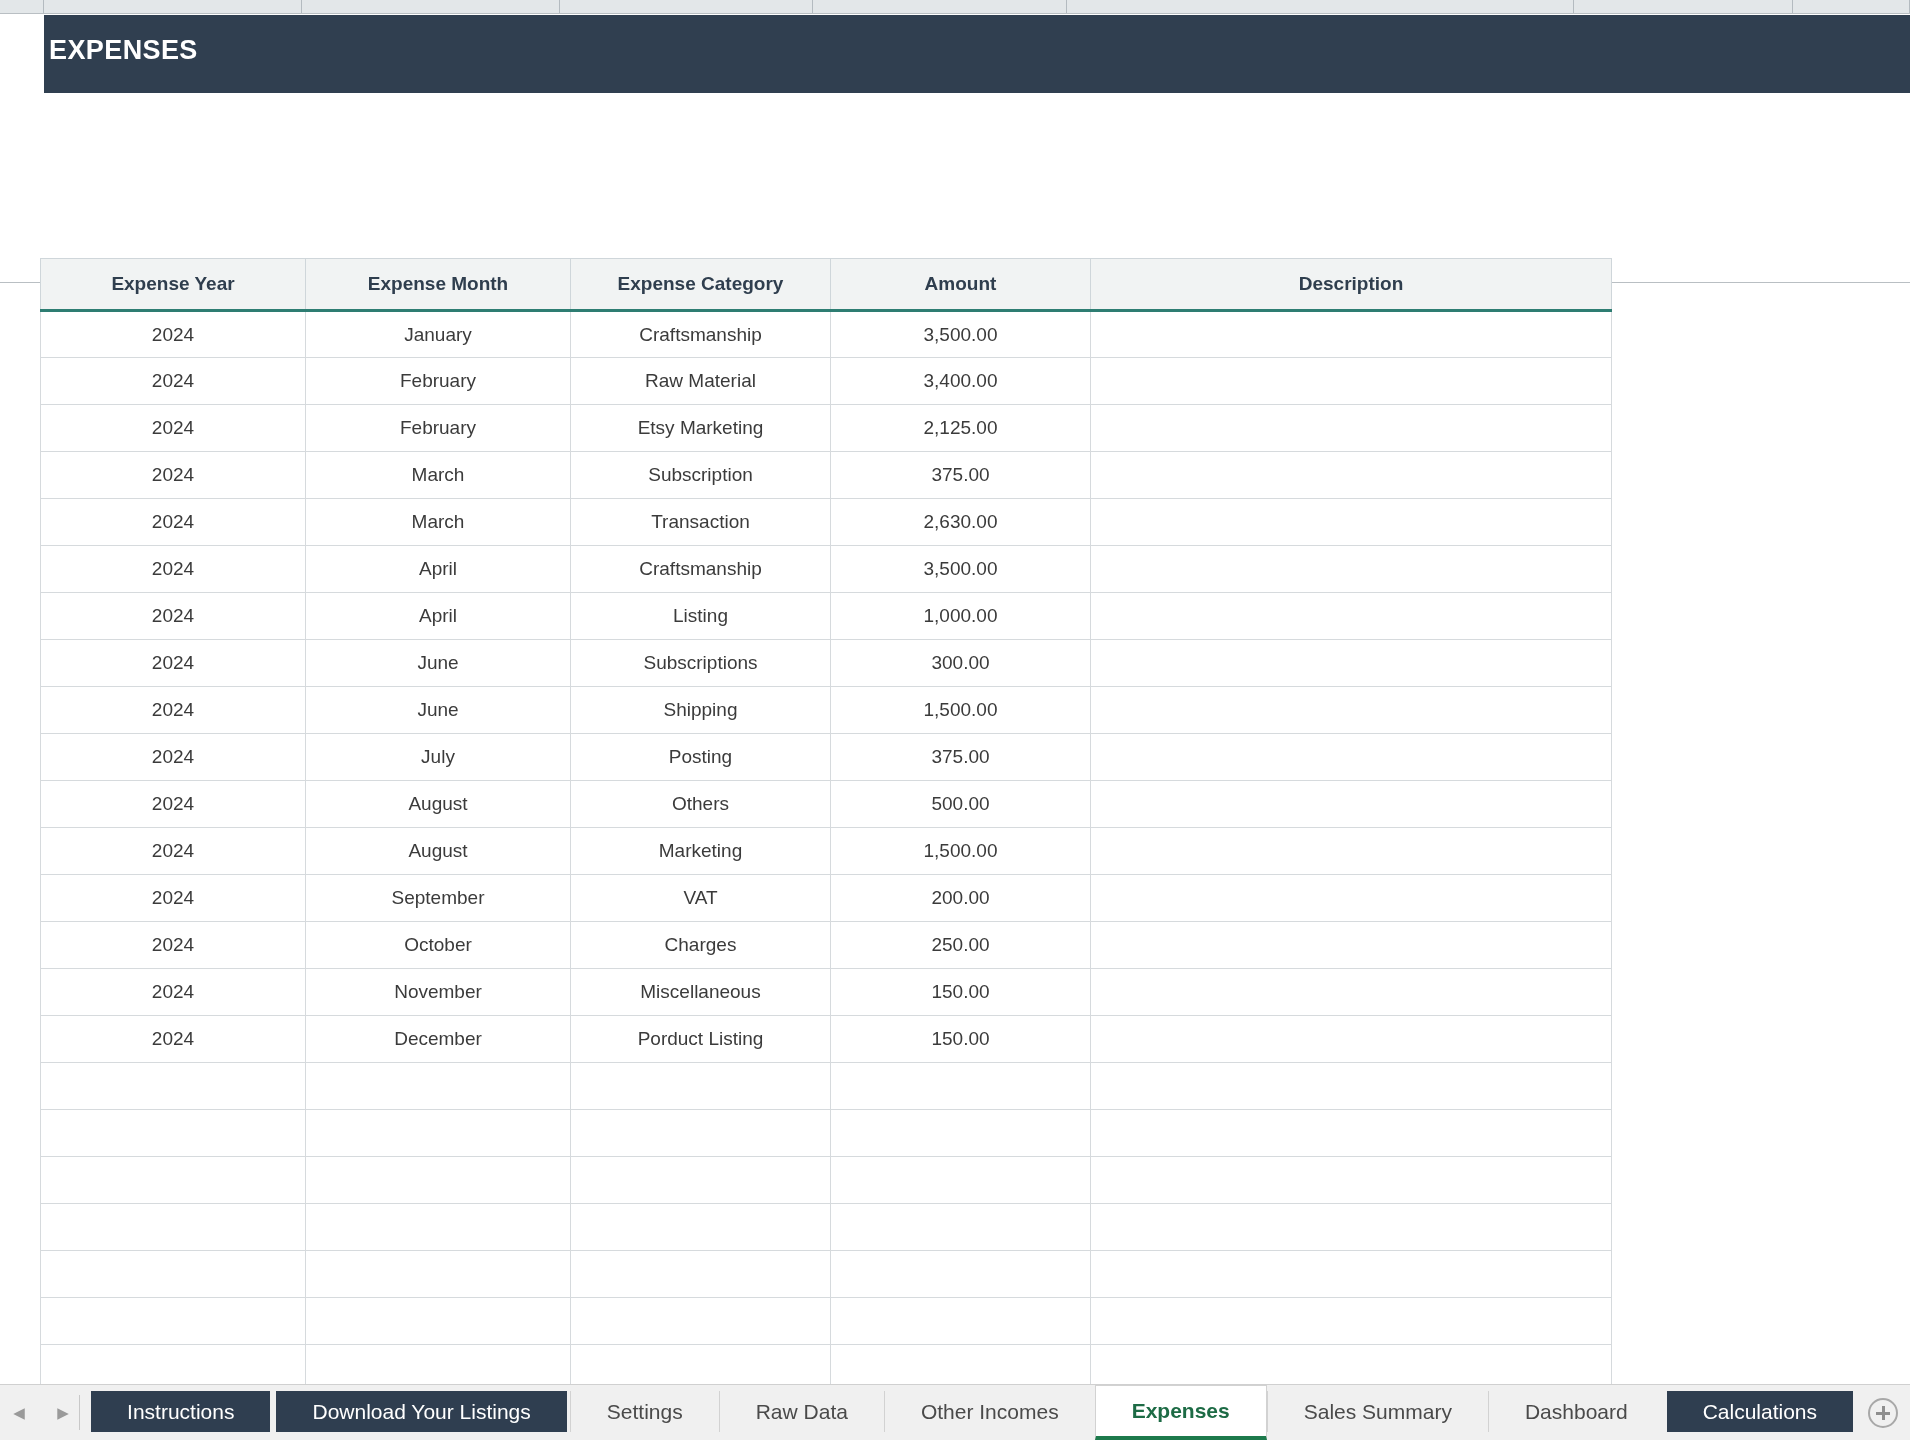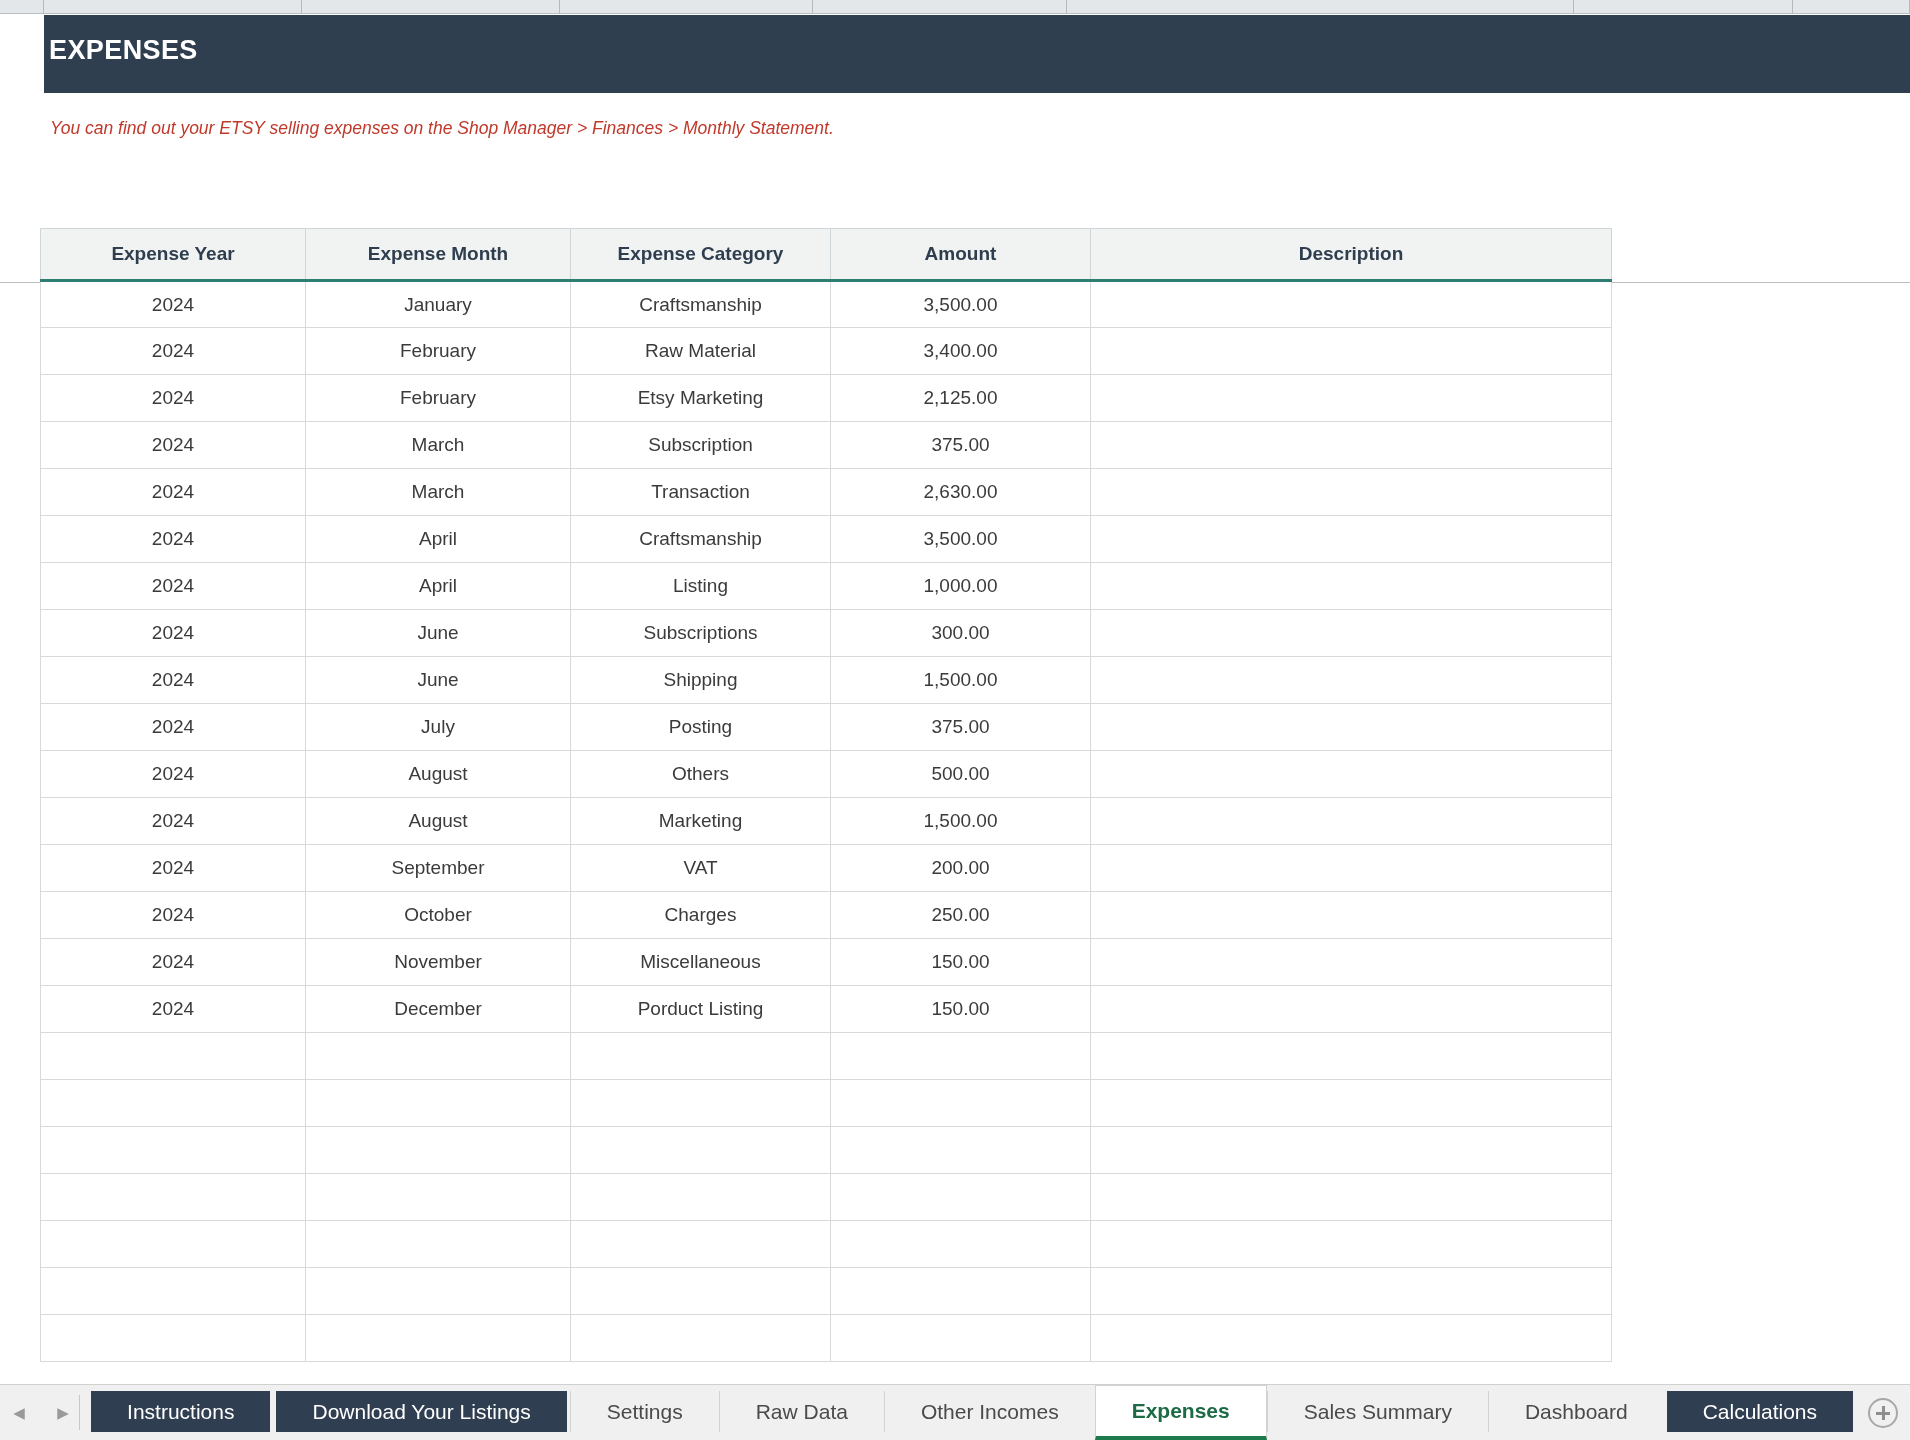--- a/index.html
+++ b/index.html
@@ -81,20 +81,21 @@
   .table-wrap {
     position: absolute;
     left: 40px;
     top: 228px;
     width: 1571px;
   }
   table.expenses {
     width: 100%;
     border-collapse: collapse;
     table-layout: fixed;
+    margin-top: 30px;
   }
   table.expenses col.c-year  { width: 265px; }
   table.expenses col.c-month { width: 265px; }
   table.expenses col.c-cat   { width: 260px; }
   table.expenses col.c-amt   { width: 260px; }
   table.expenses col.c-desc  { width: 521px; }
 
   table.expenses thead th {
     height: 52px;
     background: #f1f3f3;
@@ -243,21 +244,20 @@
       <div class="col-header-cell" style="width: 521px;"></div>
       <div class="col-header-cell" style="width: 225px;"></div>
       <div class="col-header-cell" style="width: 120px;"></div>
     </div>
 
   <div class="title-banner">
     <div class="title-text">EXPENSES</div>
   </div>
 
   <div class="instructions">
-    <div class="line">You can find out your ETSY selling expenses on the Shop Manager &gt; Finances &gt; Monthly Statement.</div>
   </div>
 
   <div class="left-rule"></div>
   <div class="ruler r1"></div>
 
   <div class="table-wrap">
     <table class="expenses">
       <colgroup>
         <col class="c-year">
           <col class="c-month">

